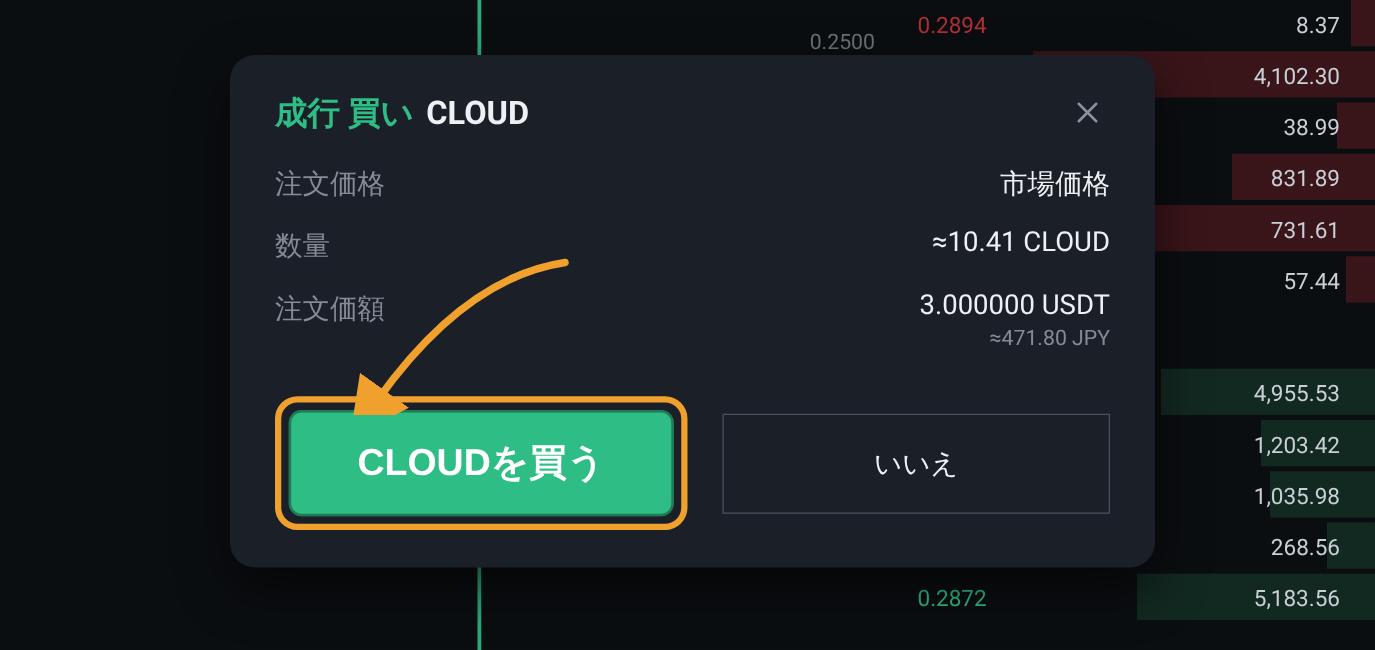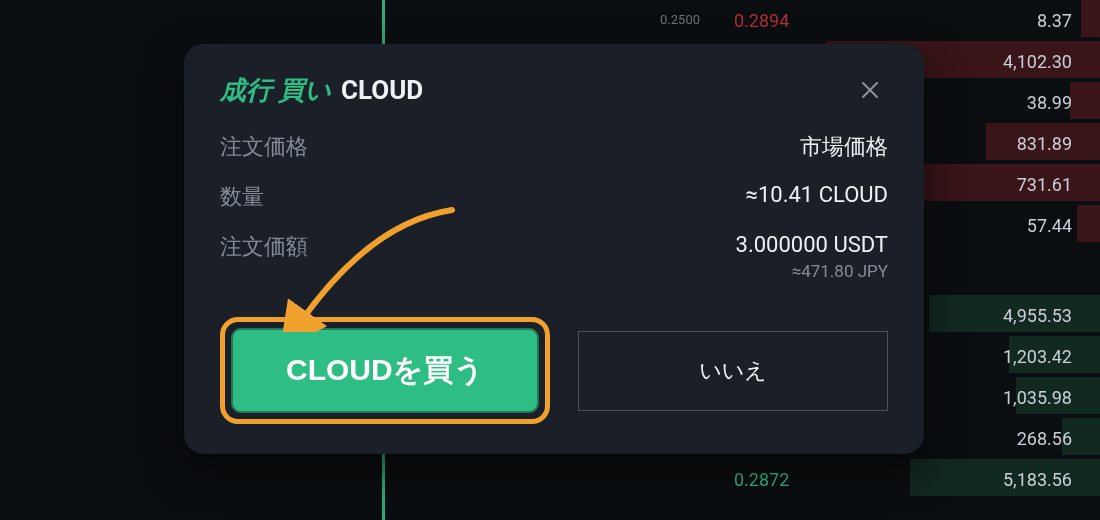--- a/index.html
+++ b/index.html
@@ -48,43 +48,43 @@
       position: absolute;
       top: 0; bottom: 0;
       left: 382px;
       width: 3px;
       background: #2ebd85;
       opacity: 0.9;
     }
     .chart-label {
       position: absolute;
       right: 20px;
-      top: 12px;
-      font-size: 13px;
+      top: 24px;
+      font-size: 17px;
       color: #6b7176;
     }
     
     .modal {
       position: absolute;
       left: 184px;
       top: 44px;
       width: 740px;
       background: #1b2028;
       border-radius: 20px;
       padding: 28px 36px 30px 36px;
       box-shadow: 0 16px 40px rgba(0,0,0,0.6);
     }
     .modal-header {
       display: flex;
       justify-content: space-between;
       align-items: center;
       margin-bottom: 24px;
     }
     .modal-title { display: flex; align-items: baseline; gap: 10px; font-size: 26px; font-weight: 700; }
-    .title-action { color: #2ebd85; font-style: italic; }
+    .title-action { color: #2ebd85; }
     .title-symbol { color: #eef1f4; }
     .close-btn {
       background: none;
       border: none;
       color: #8b929c;
       cursor: pointer;
       padding: 6px;
       display: flex;
     }
     .close-btn svg { width: 24px; height: 24px; }

